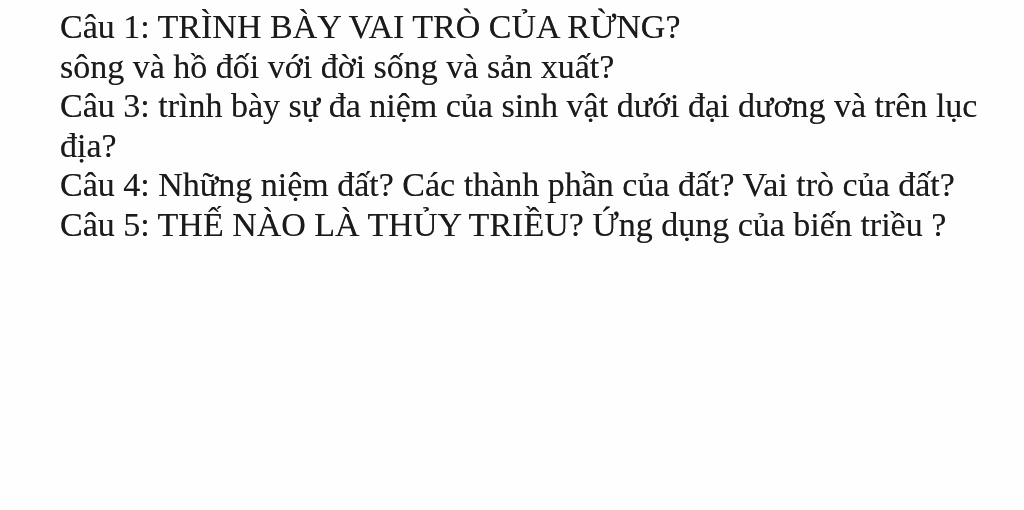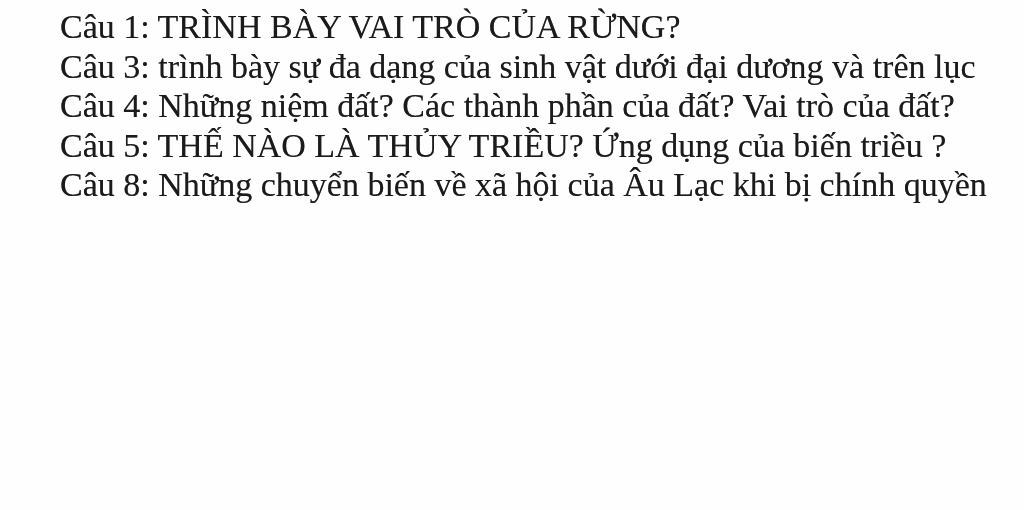--- a/index.html
+++ b/index.html
@@ -23,17 +23,18 @@
   }
   .line {
     white-space: nowrap;
   }
 </style>
 </head>
 <body>
 
 <div class="page">
   <div class="line">Câu 1: TRÌNH BÀY VAI TRÒ CỦA RỪNG?</div>
-  <div class="line">Câu 3: trình bày sự đa dạng của sinh vật dưới đại dương và trên lục</div>
+  <div class="line">sông và hồ đối với đời sống và sản xuất?</div>
+  <div class="line">Câu 3: trình bày sự đa niệm của sinh vật dưới đại dương và trên lục</div>
+  <div class="line">địa?</div>
   <div class="line">Câu 4: Những niệm đất? Các thành phần của đất? Vai trò của đất?</div>
   <div class="line">Câu 5: THẾ NÀO LÀ THỦY TRIỀU? Ứng dụng của biến triều ?</div>
-  <div class="line">Câu 8: Những chuyển biến về xã hội của Âu Lạc khi bị chính quyền</div>
 </div>
 
 </body></html>

